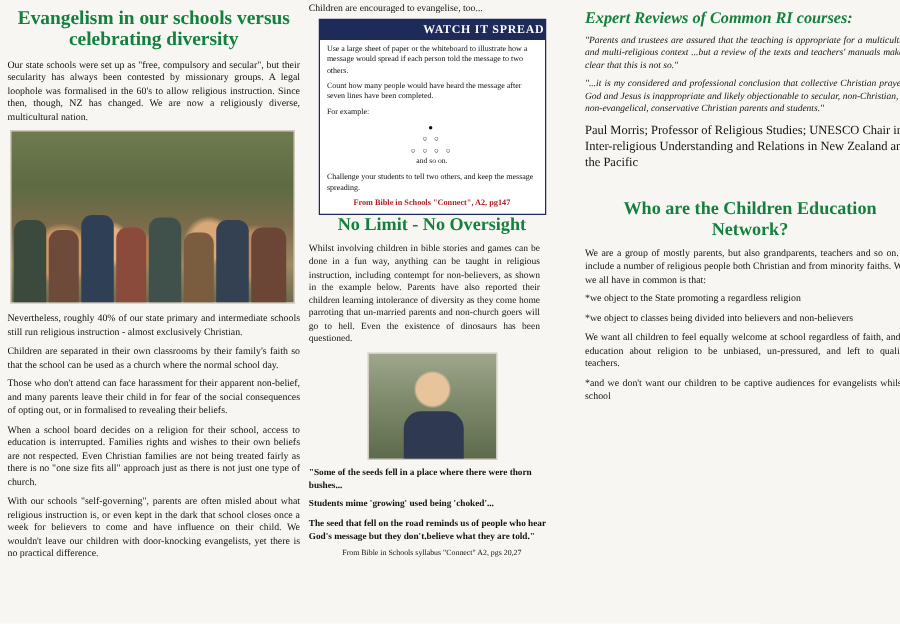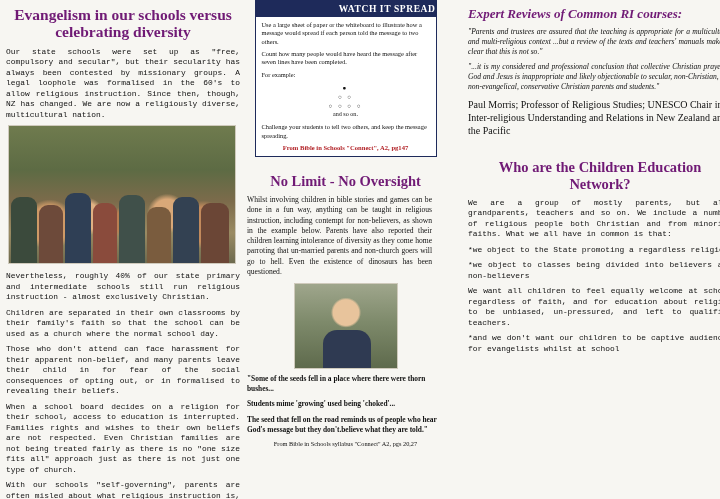--- a/index.html
+++ b/index.html
@@ -21,33 +21,33 @@
     position: absolute;
     top: 0;
     height: 499px;
   }
   .col-left  { left: 6px;   width: 234px; }
   .col-mid   { left: 247px; width: 197px; }
   .col-right { left: 468px; width: 264px; }
 
   
   .head-red {
-    color: #701a75;
+    color: #15803d;
     text-align: center;
     font-weight: bold;
     line-height: 1.12;
     font-family: "Liberation Serif", serif;
   }
   .head-left {
     font-size: 15.5px;
     margin: 6px 2px 6px 2px;
   }
   .head-mid {
     font-size: 14.5px;
-    margin: 16px 0 6px 0;
+    margin: 0 0 6px 0;
     font-family: Liberation Serif, serif;
   }
   .head-right-1 {
     font-size: 13px;
     text-align: left;
     font-style: italic;
     margin: 6px 0 6px 0;
     line-height: 1.18;
   }
   .head-right-2 {
@@ -55,21 +55,20 @@
     margin: 4px 0 6px 0;
   }
 
   
   p.body {
     font-size: 7.9px;
     line-height: 1.33;
     text-align: justify;
     margin: 0 0 5px 0;
     color: #111;
-    font-family: Liberation Mono, monospace;
   }
   p.body-mid {
     font-size: 7.6px;
     line-height: 1.35;
     text-align: justify;
     margin: 0 12px 5px 0;
     color: #111;
   }
   p.italic {
     font-style: italic;
@@ -208,20 +207,21 @@
     </div>
 
     <p class="body">Nevertheless, roughly 40% of our state primary and intermediate schools still run religious instruction - almost exclusively Christian.</p>
     <p class="body">Children are separated in their own classrooms by their family's faith so that the school can be used as a church where the normal school day.</p>
     <p class="body">Those who don't attend can face harassment for their apparent non-belief, and many parents leave their child in for fear of the social consequences of opting out, or in formalised to revealing their beliefs.</p>
     <p class="body">When a school board decides on a religion for their school, access to education is interrupted. Families rights and wishes to their own beliefs are not respected. Even Christian families are not being treated fairly as there is no "one size fits all" approach just as there is not just one type of church.</p>
     <p class="body">With our schools "self-governing", parents are often misled about what religious instruction is, or even kept in the dark that school closes once a week for believers to come and have influence on their child. We wouldn't leave our children with door-knocking evangelists, yet there is no practical difference.</p>
   </div>
 
   <div class="col col-mid">
+    <div class="intro-mid">Children are encouraged to evangelise, too...</div>
 
     <div class="poster">
       <div class="poster-title">WATCH IT SPREAD</div>
       <div class="poster-inner">
         <p class="poster-text">Use a large sheet of paper or the whiteboard to illustrate how a message would spread if each person told the message to two others.</p>
         <p class="poster-text">Count how many people would have heard the message after seven lines have been completed.</p>
         <p class="poster-text">For example:</p>
         <div class="poster-diagram">
           <div class="pd-row">●</div>
           <div class="pd-row">○   ○</div>

